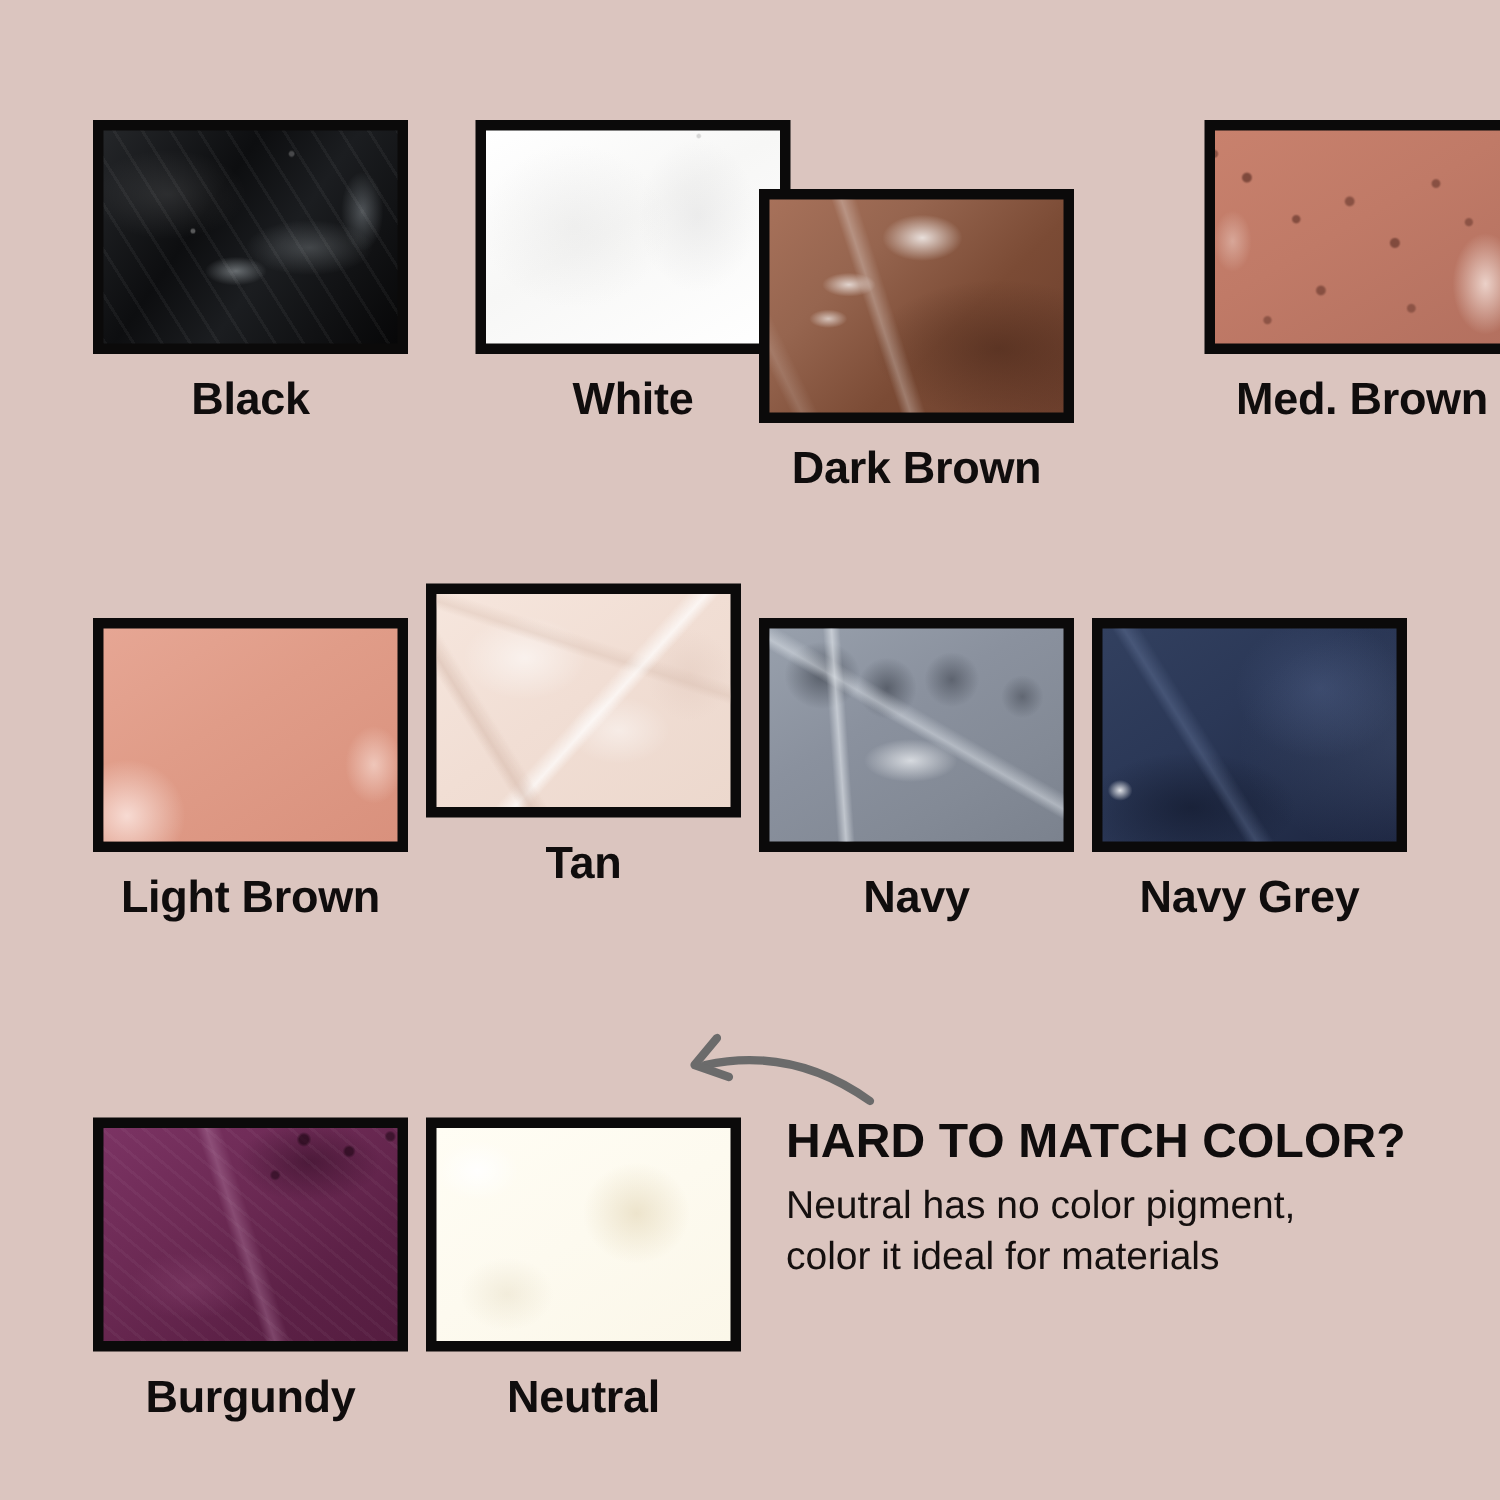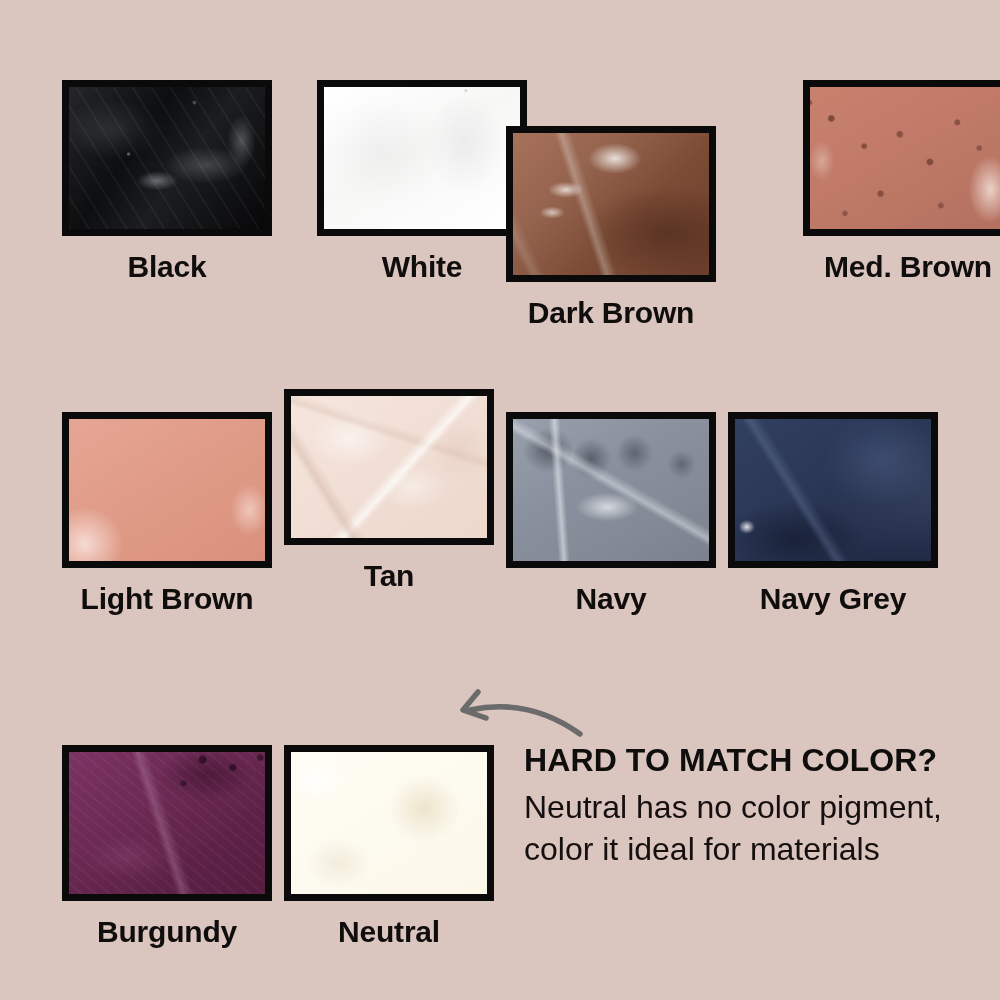--- a/index.html
+++ b/index.html
@@ -201,21 +201,21 @@
   #callout-heading {
     font-size: 32px;
     font-weight: bold;
     color: #100d0d;
     letter-spacing: 0.1px;
     line-height: 1.15;
     white-space: nowrap;
   }
   #callout-body {
     margin-top: 7px;
-    font-size: 32px;
+    font-size: 26px;
     font-weight: normal;
     color: #15100f;
     line-height: 1.32;
   }
 
   #arrow-wrap {
     position: absolute;
     left: 448px;
     top: 688px;
     width: 140px;

